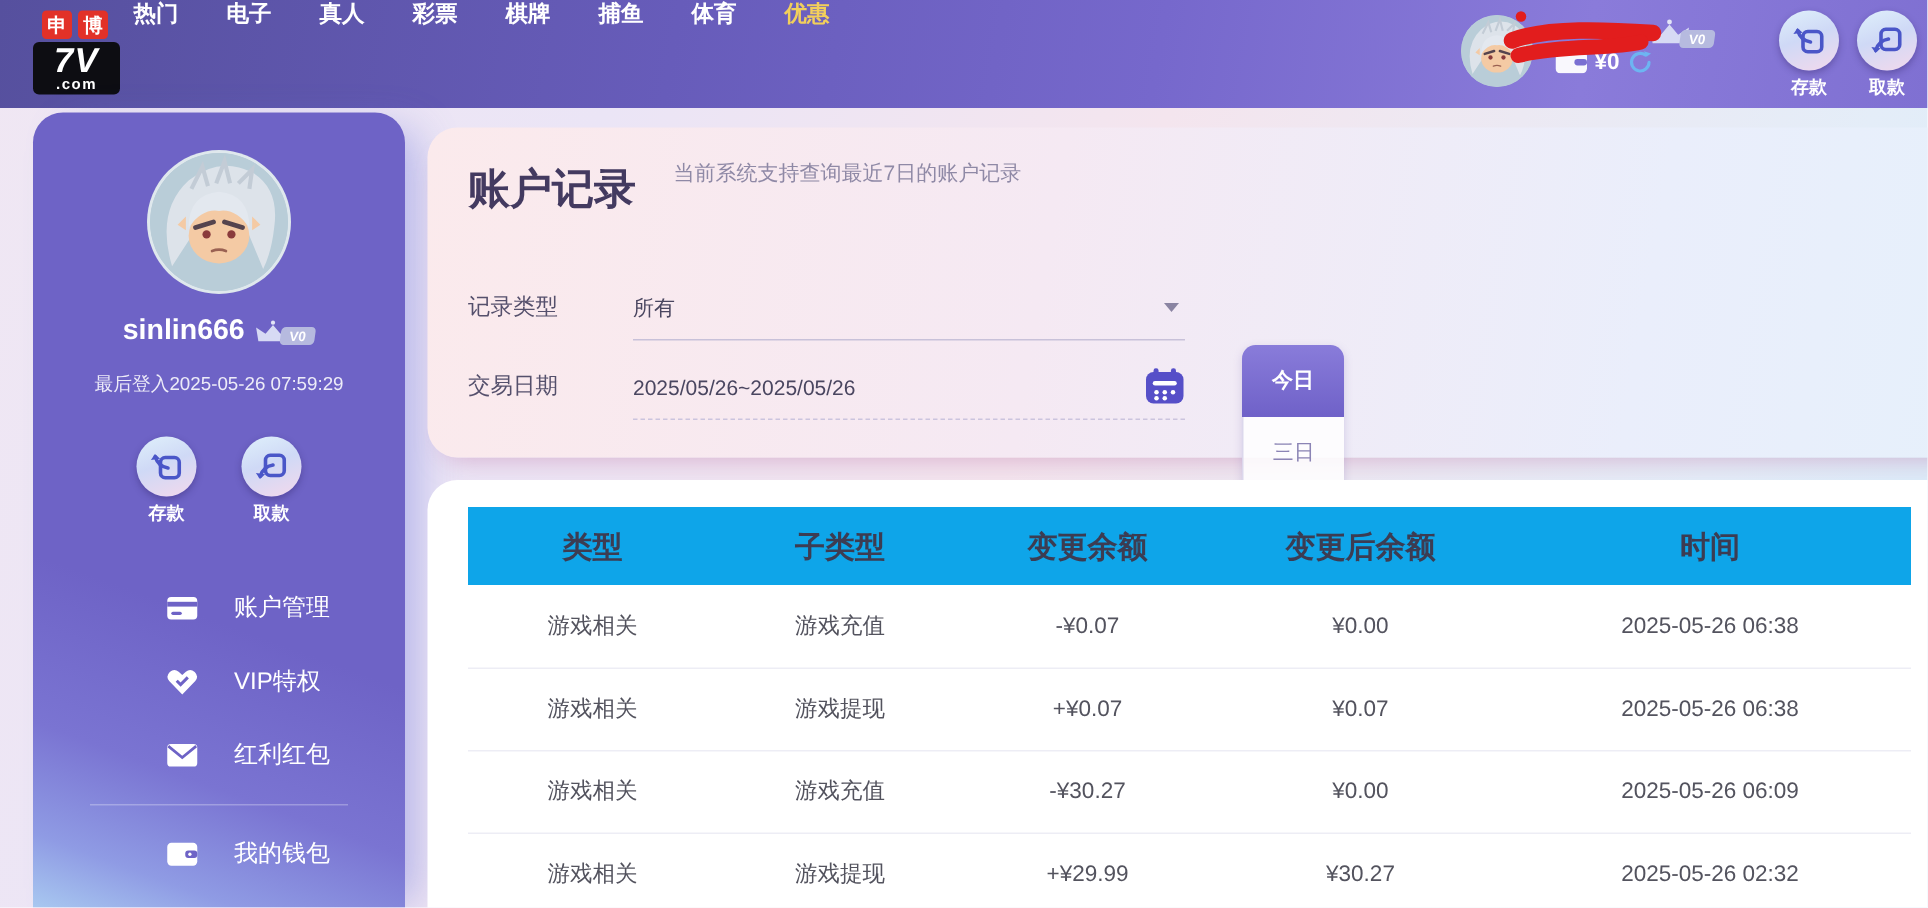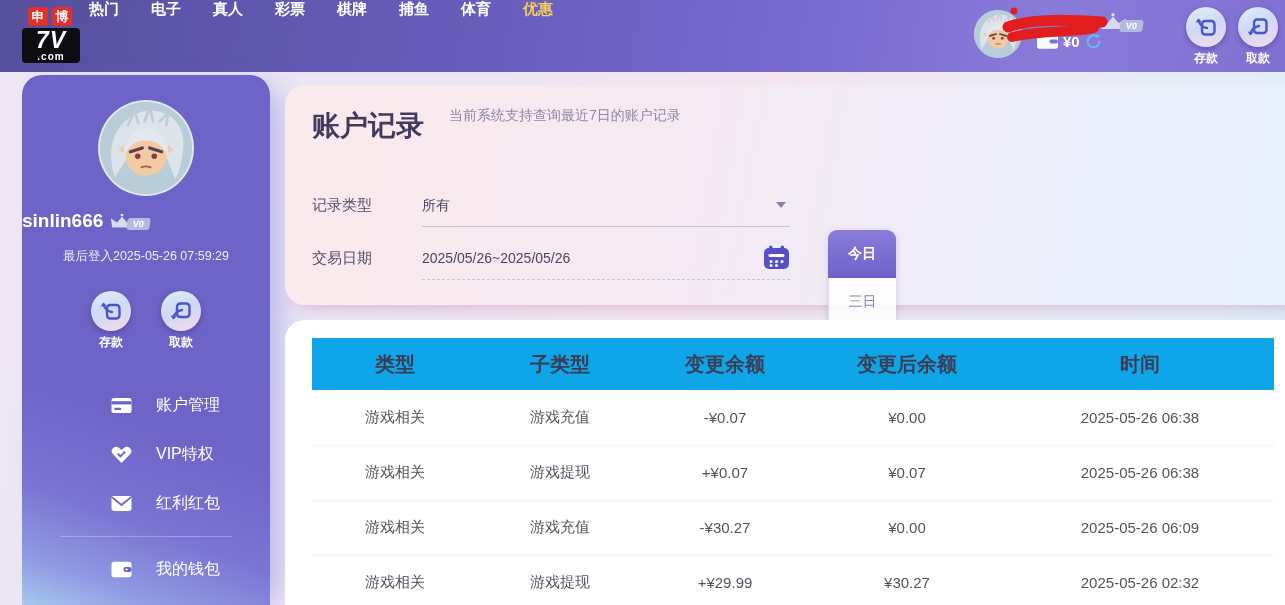--- a/index.html
+++ b/index.html
@@ -38,21 +38,21 @@
   .cw-btn .lbl { color:#fff; font-size:12px; font-weight:bold; margin-top:3px; }
   .nb-dep { left:1183px; } .nb-wd { left:1235px; }
 
   
   .sidebar { position:absolute; left:22px; top:75px; width:248px; height:530px;
     border-radius:20px 20px 0 0;
     background:linear-gradient(200deg,#6e63c6 0%,#6e63c6 62%,#7a74d2 80%,#8f9be4 92%,#a8c8f0 100%);
     box-shadow:16px 4px 28px -8px rgba(110,120,220,.45); }
   .sb-avatar { width:96px; height:96px; margin:25px auto 0; border-radius:50%; overflow:hidden;
     background:#b9cdd8; border:2px solid rgba(255,255,255,.55); cursor:pointer; }
-  .sb-name-row { display:flex; align-items:center; gap:6px; margin-top:14px; }
+  .sb-name-row { display:flex; align-items:center; justify-content:center; gap:6px; margin-top:14px; }
   .sb-username { color:#fff; font-size:19px; font-weight:bold; }
   .sb-login { color:rgba(255,255,255,.88); font-size:12.5px; text-align:center; margin-top:16px; }
   .sb-cash { display:flex; justify-content:center; gap:24px; margin-top:26px; }
   .sb-cash .cw-btn { position:static; }
   .sb-menu { margin-top:30px; }
   .sb-item { display:flex; align-items:center; gap:24px; padding:14px 0 14px 89px; cursor:pointer; }
   .sb-item .mi { width:21px; height:20px; display:flex; align-items:center; }
   .sb-item .ml { color:#fff; font-size:16px; }
   .sb-divider { height:1px; background:rgba(255,255,255,.28); margin:8px 38px; }
 

